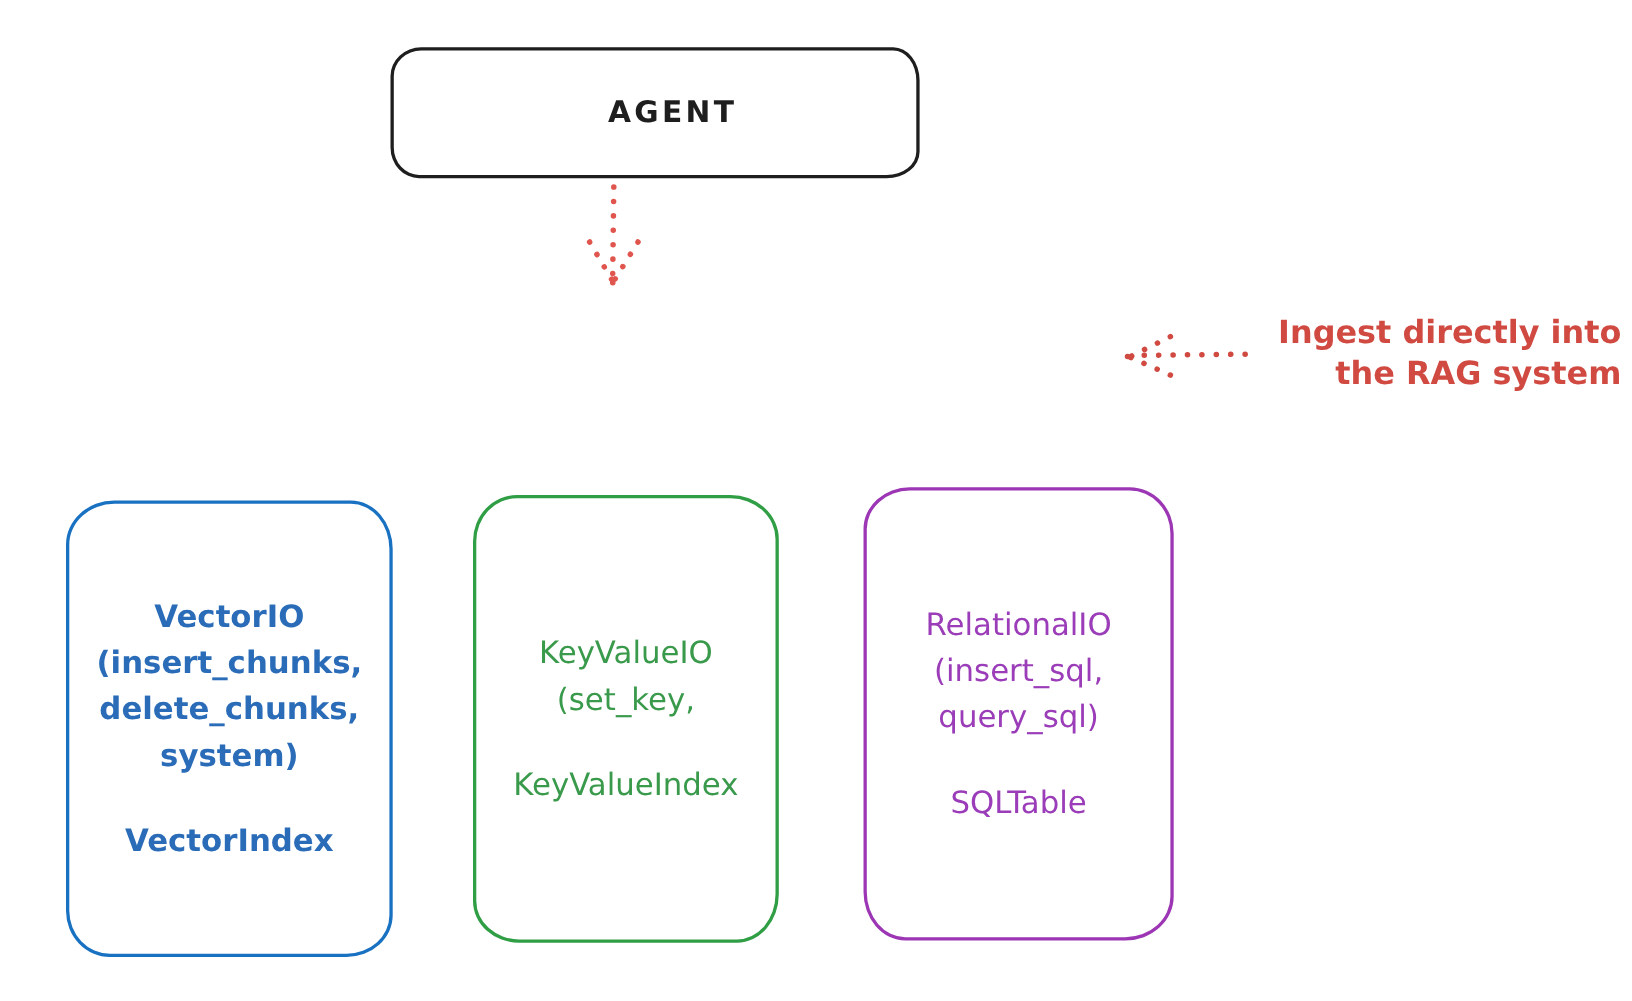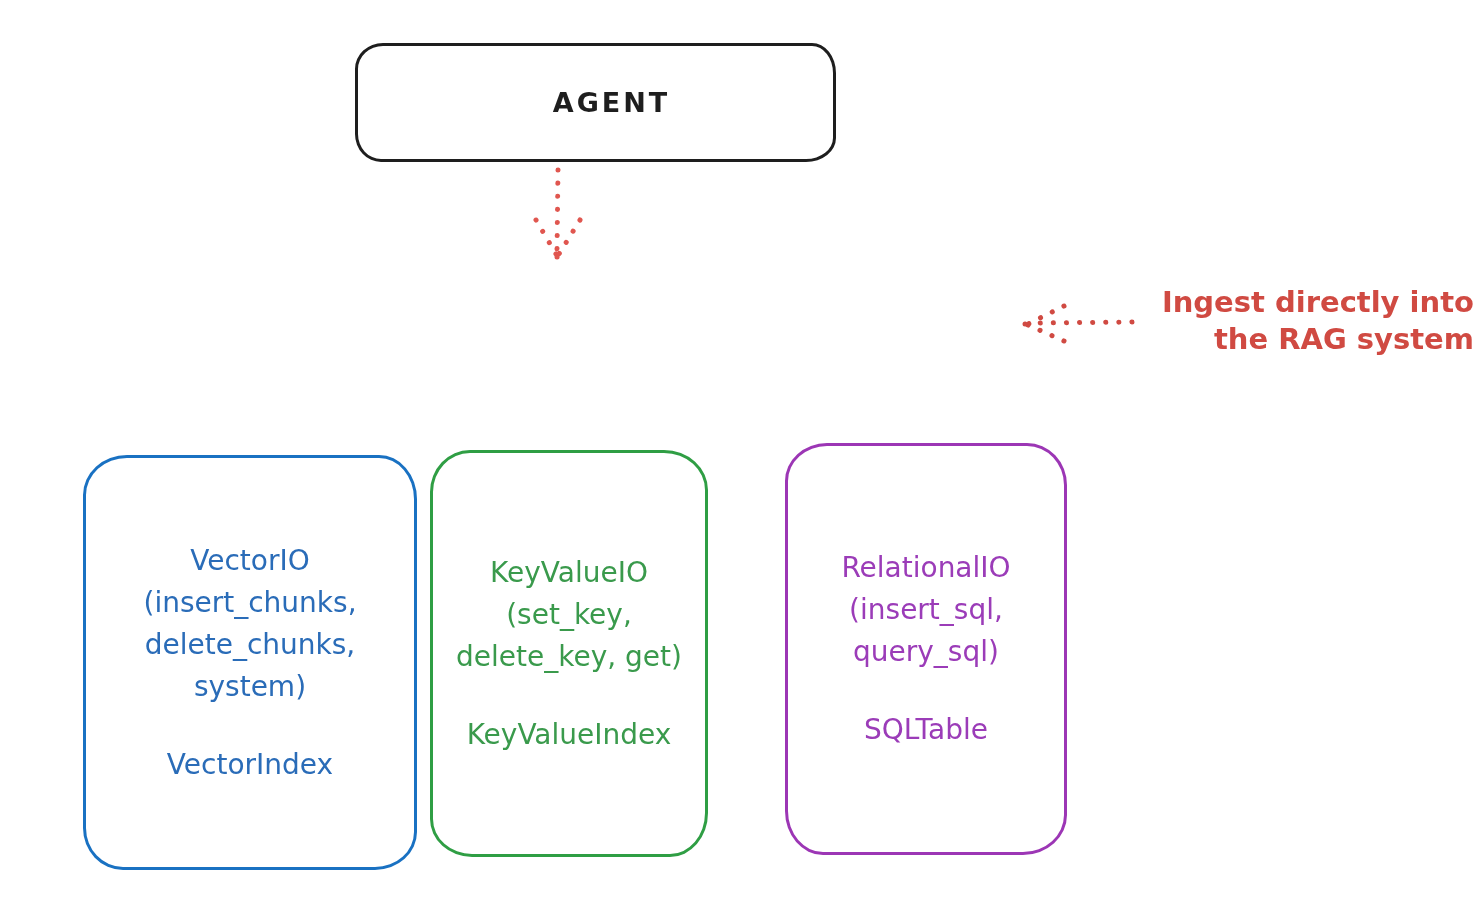--- a/index.html
+++ b/index.html
@@ -58,24 +58,25 @@
     align-items: center;
     justify-content: center;
     text-align: center;
     background: #ffffff;
     font-size: 28px;
     line-height: 42px;
     padding: 0 6px;
     box-sizing: border-box;
   }
   .card-vector {
-    left: 83px; top: 455px; width: 334px; height: 415px;
+    left: 60px; top: 455px; width: 297px; height: 415px;
     border: 3.5px solid #1971c2;
     border-radius: 44px 38px 42px 40px / 40px 44px 38px 42px;
     color: #2a6cb8;
+    font-weight: bold;
   }
   .card-keyvalue {
     left: 430px; top: 450px; width: 278px; height: 407px;
     border: 3.5px solid #2f9e44;
     border-radius: 40px 44px 38px 42px / 42px 40px 44px 38px;
     color: #3a9a4c;
   }
   .card-relational {
     left: 785px; top: 443px; width: 282px; height: 412px;
     border: 3.5px solid #9c36b5;
@@ -129,21 +130,20 @@
       <span class="api-line">delete_chunks,</span>
       <span class="api-line">system)</span>
     </span>
     <span class="index-label">VectorIndex</span>
   </div>
 
   <div class="card card-keyvalue">
     <span class="api-block">
       <span class="api-line">KeyValueIO</span>
       <span class="api-line">(set_key,</span>
-      <span class="api-line">delete_key, get)</span>
     </span>
     <span class="index-label">KeyValueIndex</span>
   </div>
 
   <div class="card card-relational">
     <span class="api-block">
       <span class="api-line">RelationalIO</span>
       <span class="api-line">(insert_sql,</span>
       <span class="api-line">query_sql)</span>
     </span>

